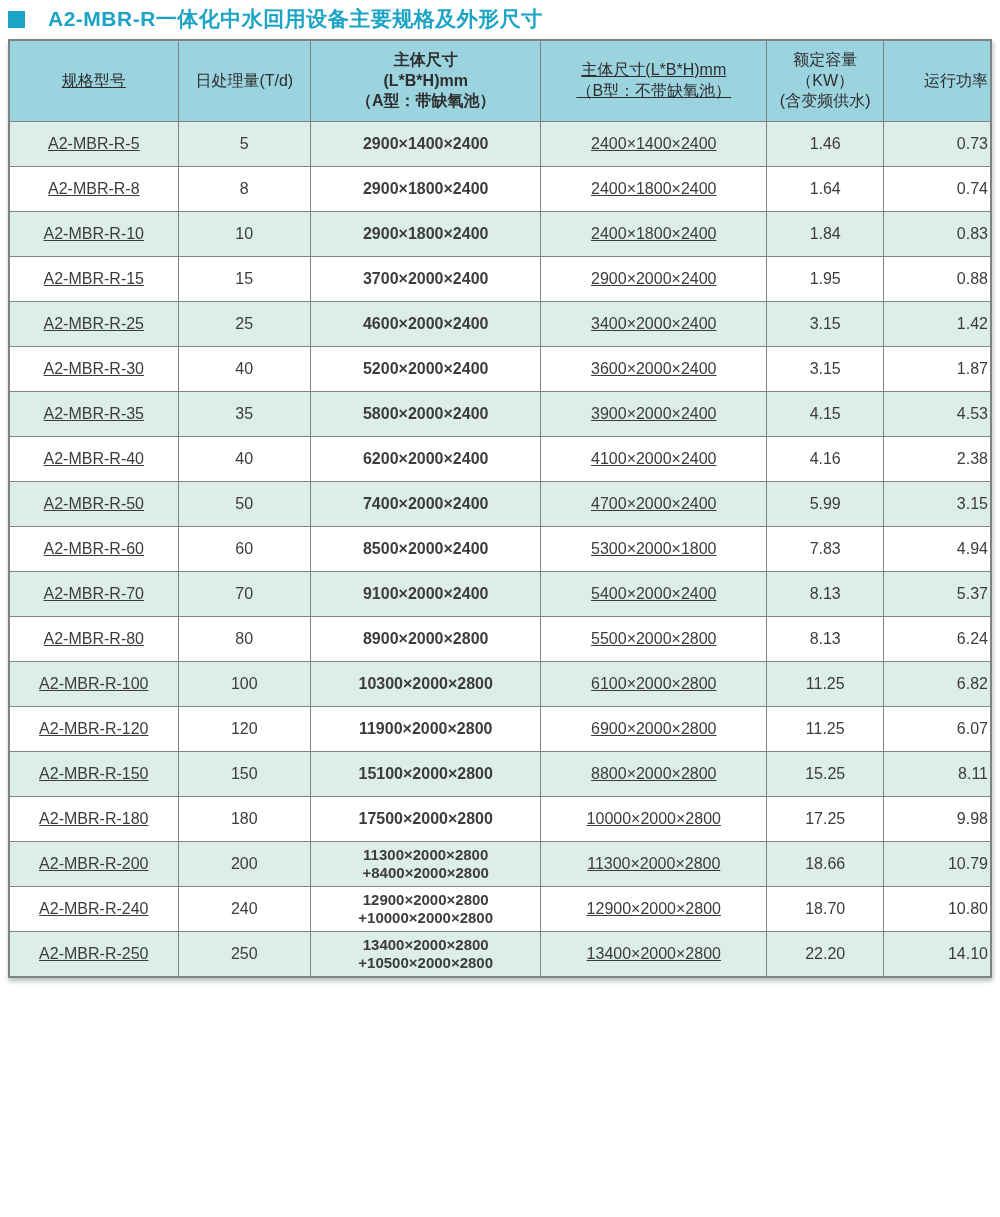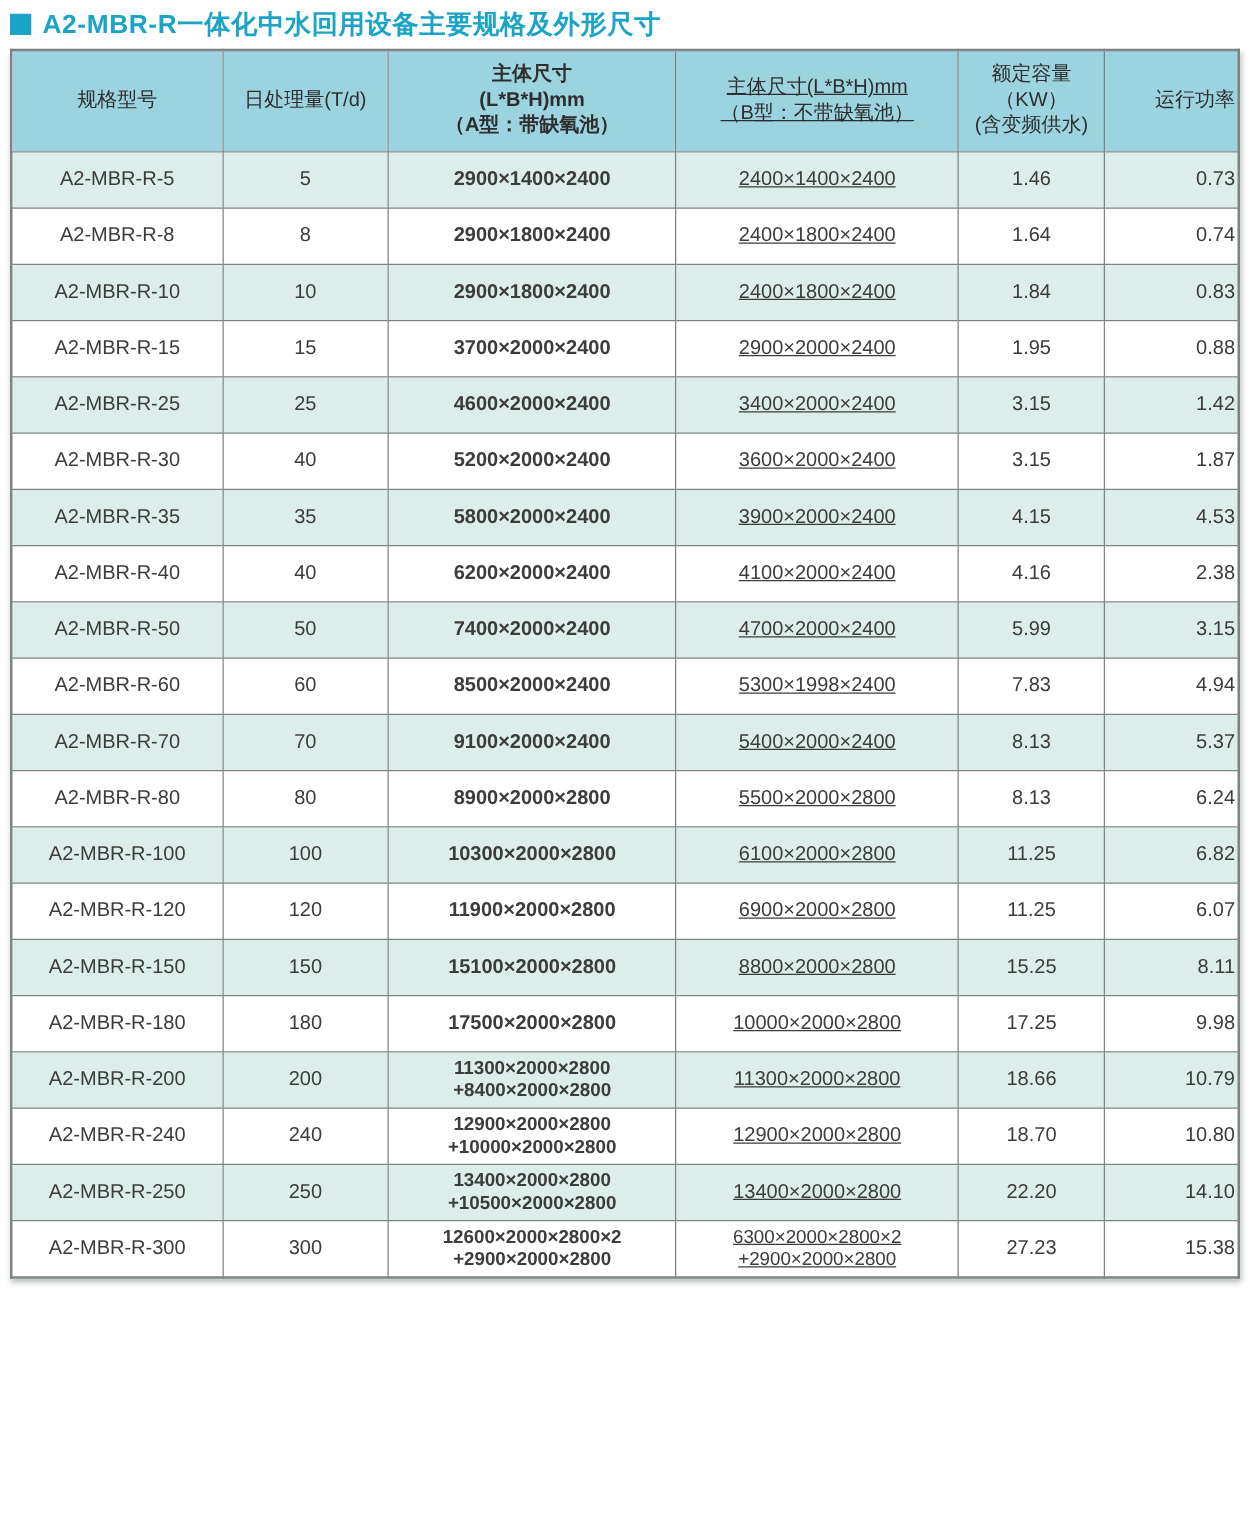--- a/index.html
+++ b/index.html
@@ -20,21 +20,21 @@
     margin: 2px 0 8px 0;
     height: 24px;
   }
   .title-square {
     width: 17px;
     height: 17px;
     background: #1ca4c6;
     flex: 0 0 auto;
   }
   .title-text {
-    margin: 0;
+    margin: 14px;
     font-size: 21px;
     font-weight: bold;
     color: #1ca4c6;
     letter-spacing: 0.5px;
     white-space: nowrap;
   }
   table.spec-table {
     border-collapse: collapse;
     width: 100%;
     table-layout: fixed;
@@ -64,21 +64,21 @@
     background: #ffffff;
     line-height: 1.2;
   }
   tbody tr:nth-child(odd) td {
     background: #dcedea;
   }
   tbody td.multi {
     font-size: 15px;
     line-height: 1.18;
   }
-  .col-model    { width: 17.2%; }
+  .col-model    { width: 17.2%; text-decoration: underline; }
   .col-capacity { width: 13.4%; }
   .col-dim_a    { width: 23.7%; font-weight: bold; }
   .col-dim_b    { width: 23.2%; text-decoration: underline; }
   .col-rated    { width: 11.8%; }
   .col-power    { width: 10.7%; text-align: right; }
 </style>
 </head>
 <body>
 
 <div class="page">
@@ -173,21 +173,21 @@
           <td class="col-capacity">50</td>
           <td class="col-dim_a">7400×2000×2400</td>
           <td class="col-dim_b">4700×2000×2400</td>
           <td class="col-rated">5.99</td>
           <td class="col-power">3.15</td>
         </tr>
         <tr>
           <td class="col-model">A2-MBR-R-60</td>
           <td class="col-capacity">60</td>
           <td class="col-dim_a">8500×2000×2400</td>
-          <td class="col-dim_b">5300×1998×2400</td>
+          <td class="col-dim_b">5300×2000×1800</td>
           <td class="col-rated">7.83</td>
           <td class="col-power">4.94</td>
         </tr>
         <tr>
           <td class="col-model">A2-MBR-R-70</td>
           <td class="col-capacity">70</td>
           <td class="col-dim_a">9100×2000×2400</td>
           <td class="col-dim_b">5400×2000×2400</td>
           <td class="col-rated">8.13</td>
           <td class="col-power">5.37</td>
@@ -252,25 +252,15 @@
         </tr>
         <tr>
           <td class="col-model">A2-MBR-R-250</td>
           <td class="col-capacity">250</td>
           <td class="col-dim_a multi">13400×2000×2800
 +10500×2000×2800</td>
           <td class="col-dim_b">13400×2000×2800</td>
           <td class="col-rated">22.20</td>
           <td class="col-power">14.10</td>
         </tr>
-        <tr>
-          <td class="col-model">A2-MBR-R-300</td>
-          <td class="col-capacity">300</td>
-          <td class="col-dim_a multi">12600×2000×2800×2
-+2900×2000×2800</td>
-          <td class="col-dim_b multi">6300×2000×2800×2
-+2900×2000×2800</td>
-          <td class="col-rated">27.23</td>
-          <td class="col-power">15.38</td>
-        </tr>
       </tbody>
   </table>
 </div>
 
 </body></html>

